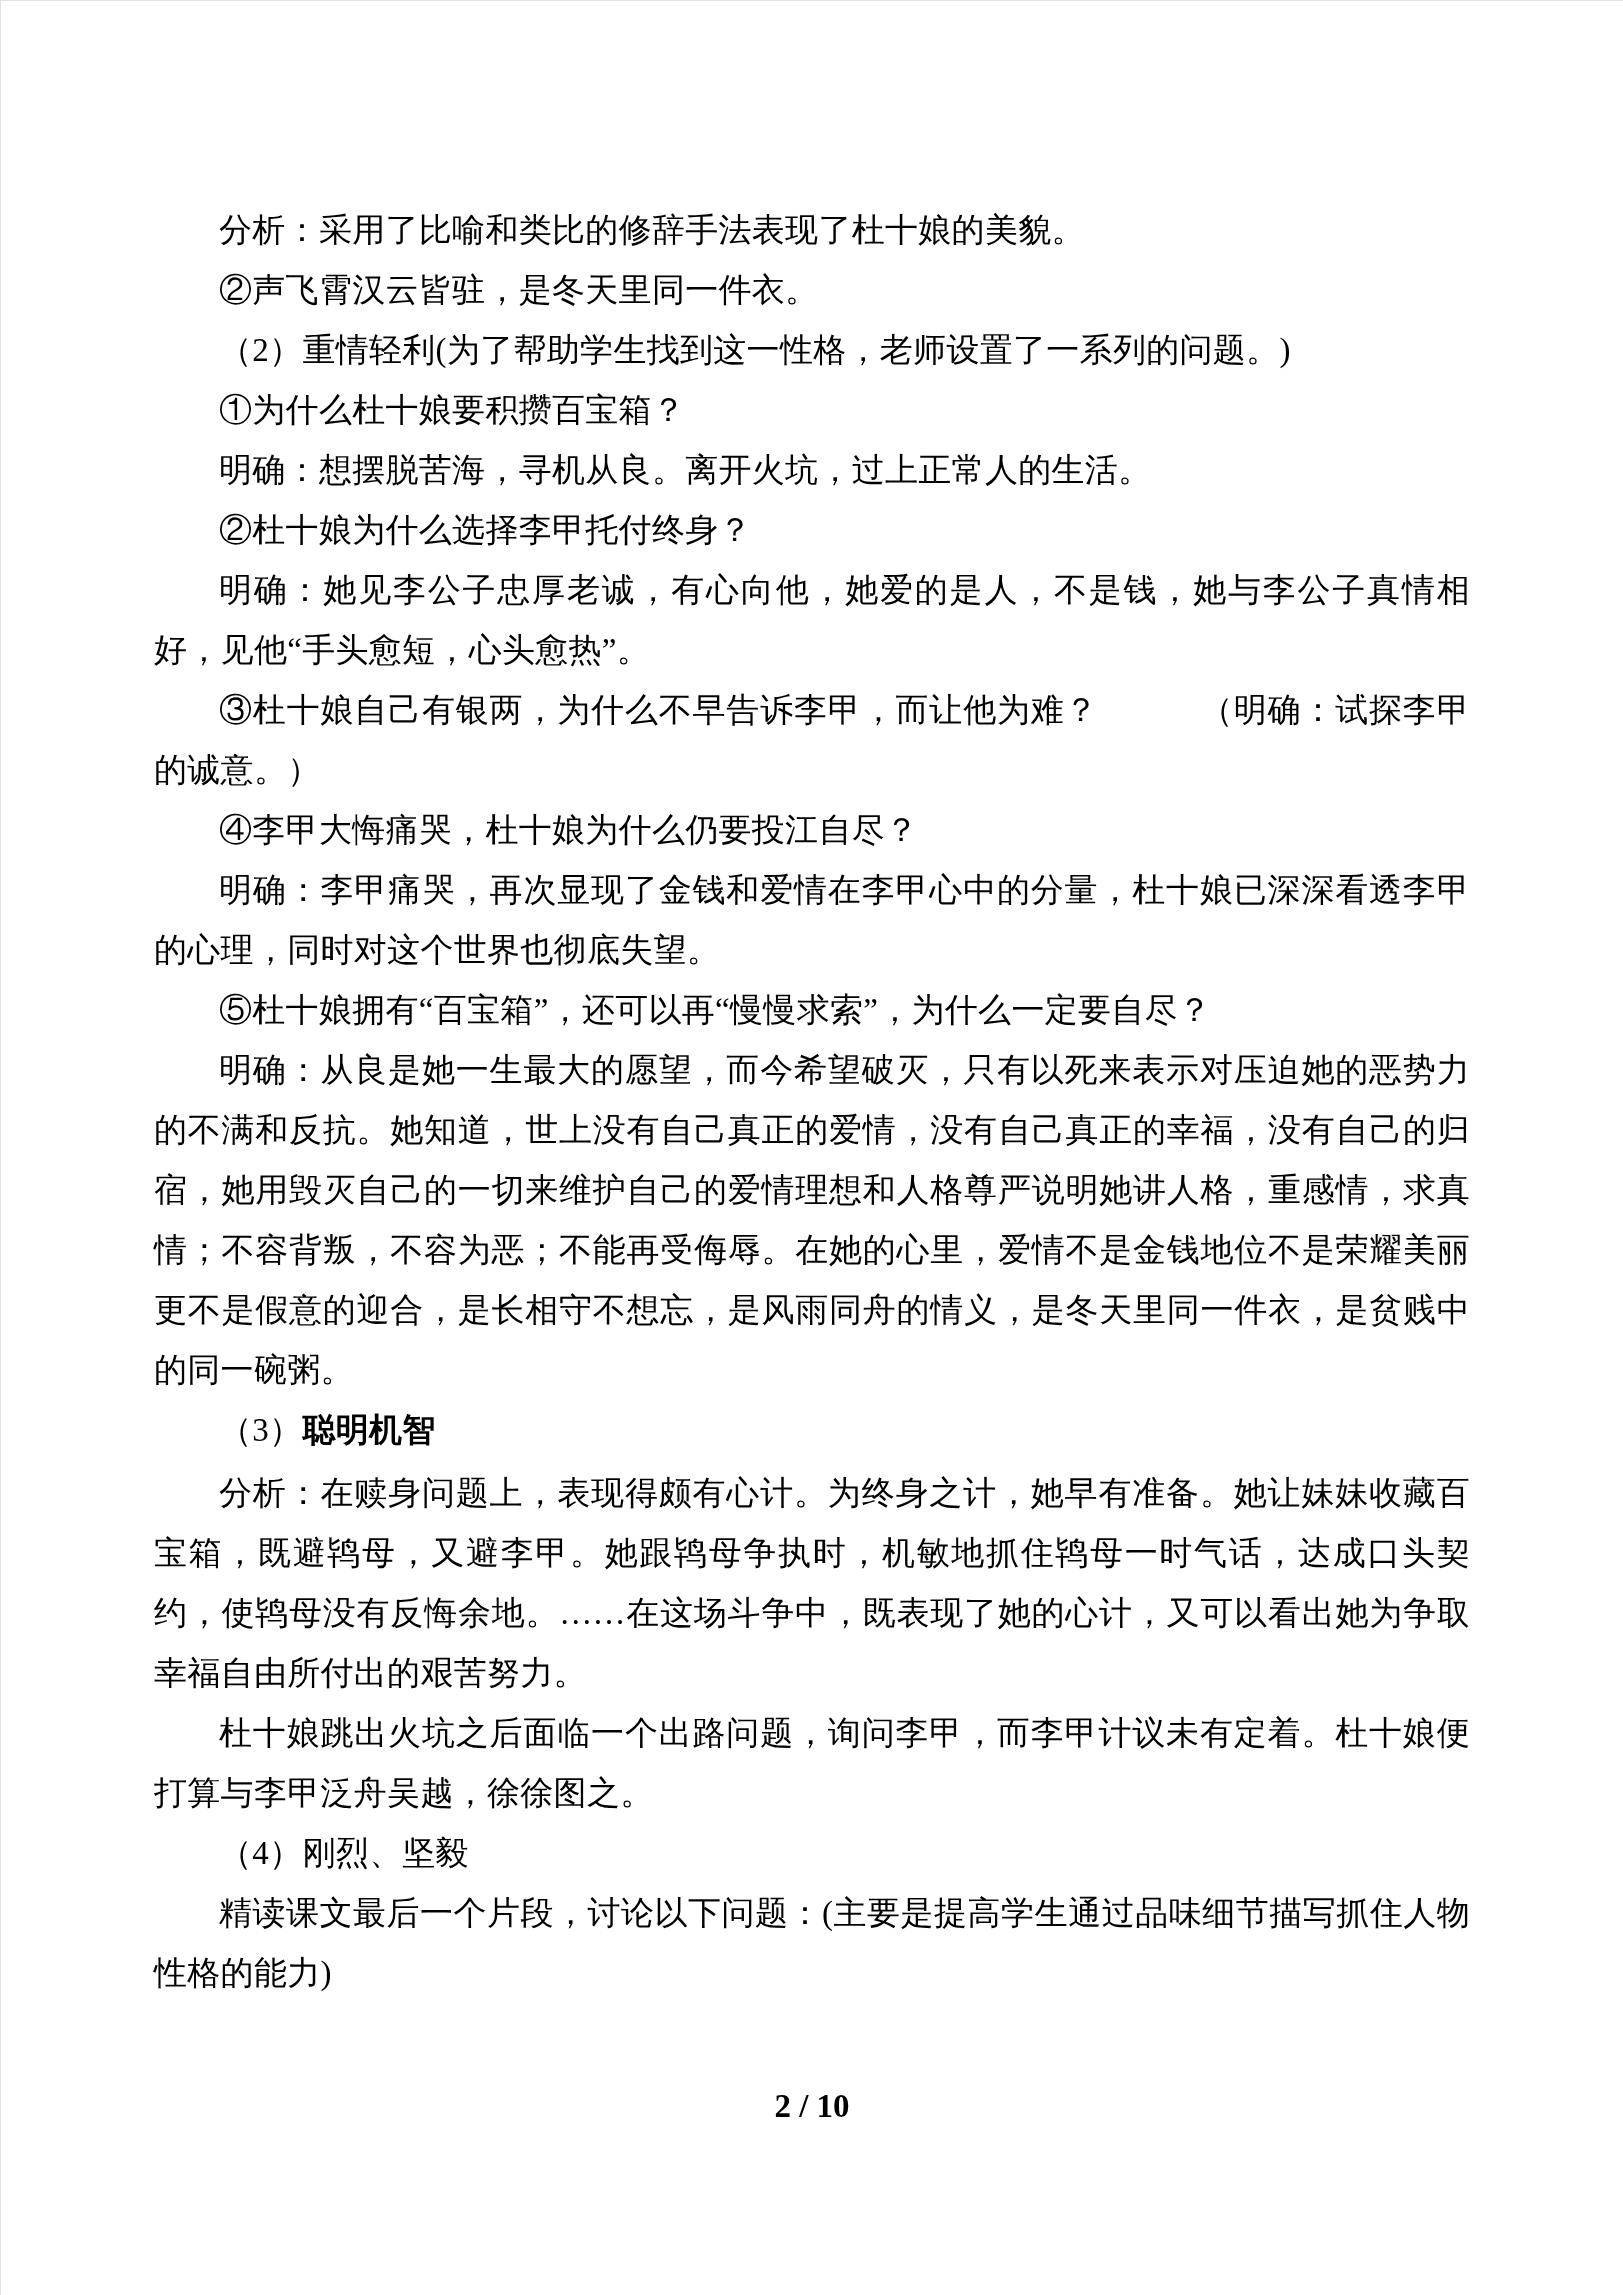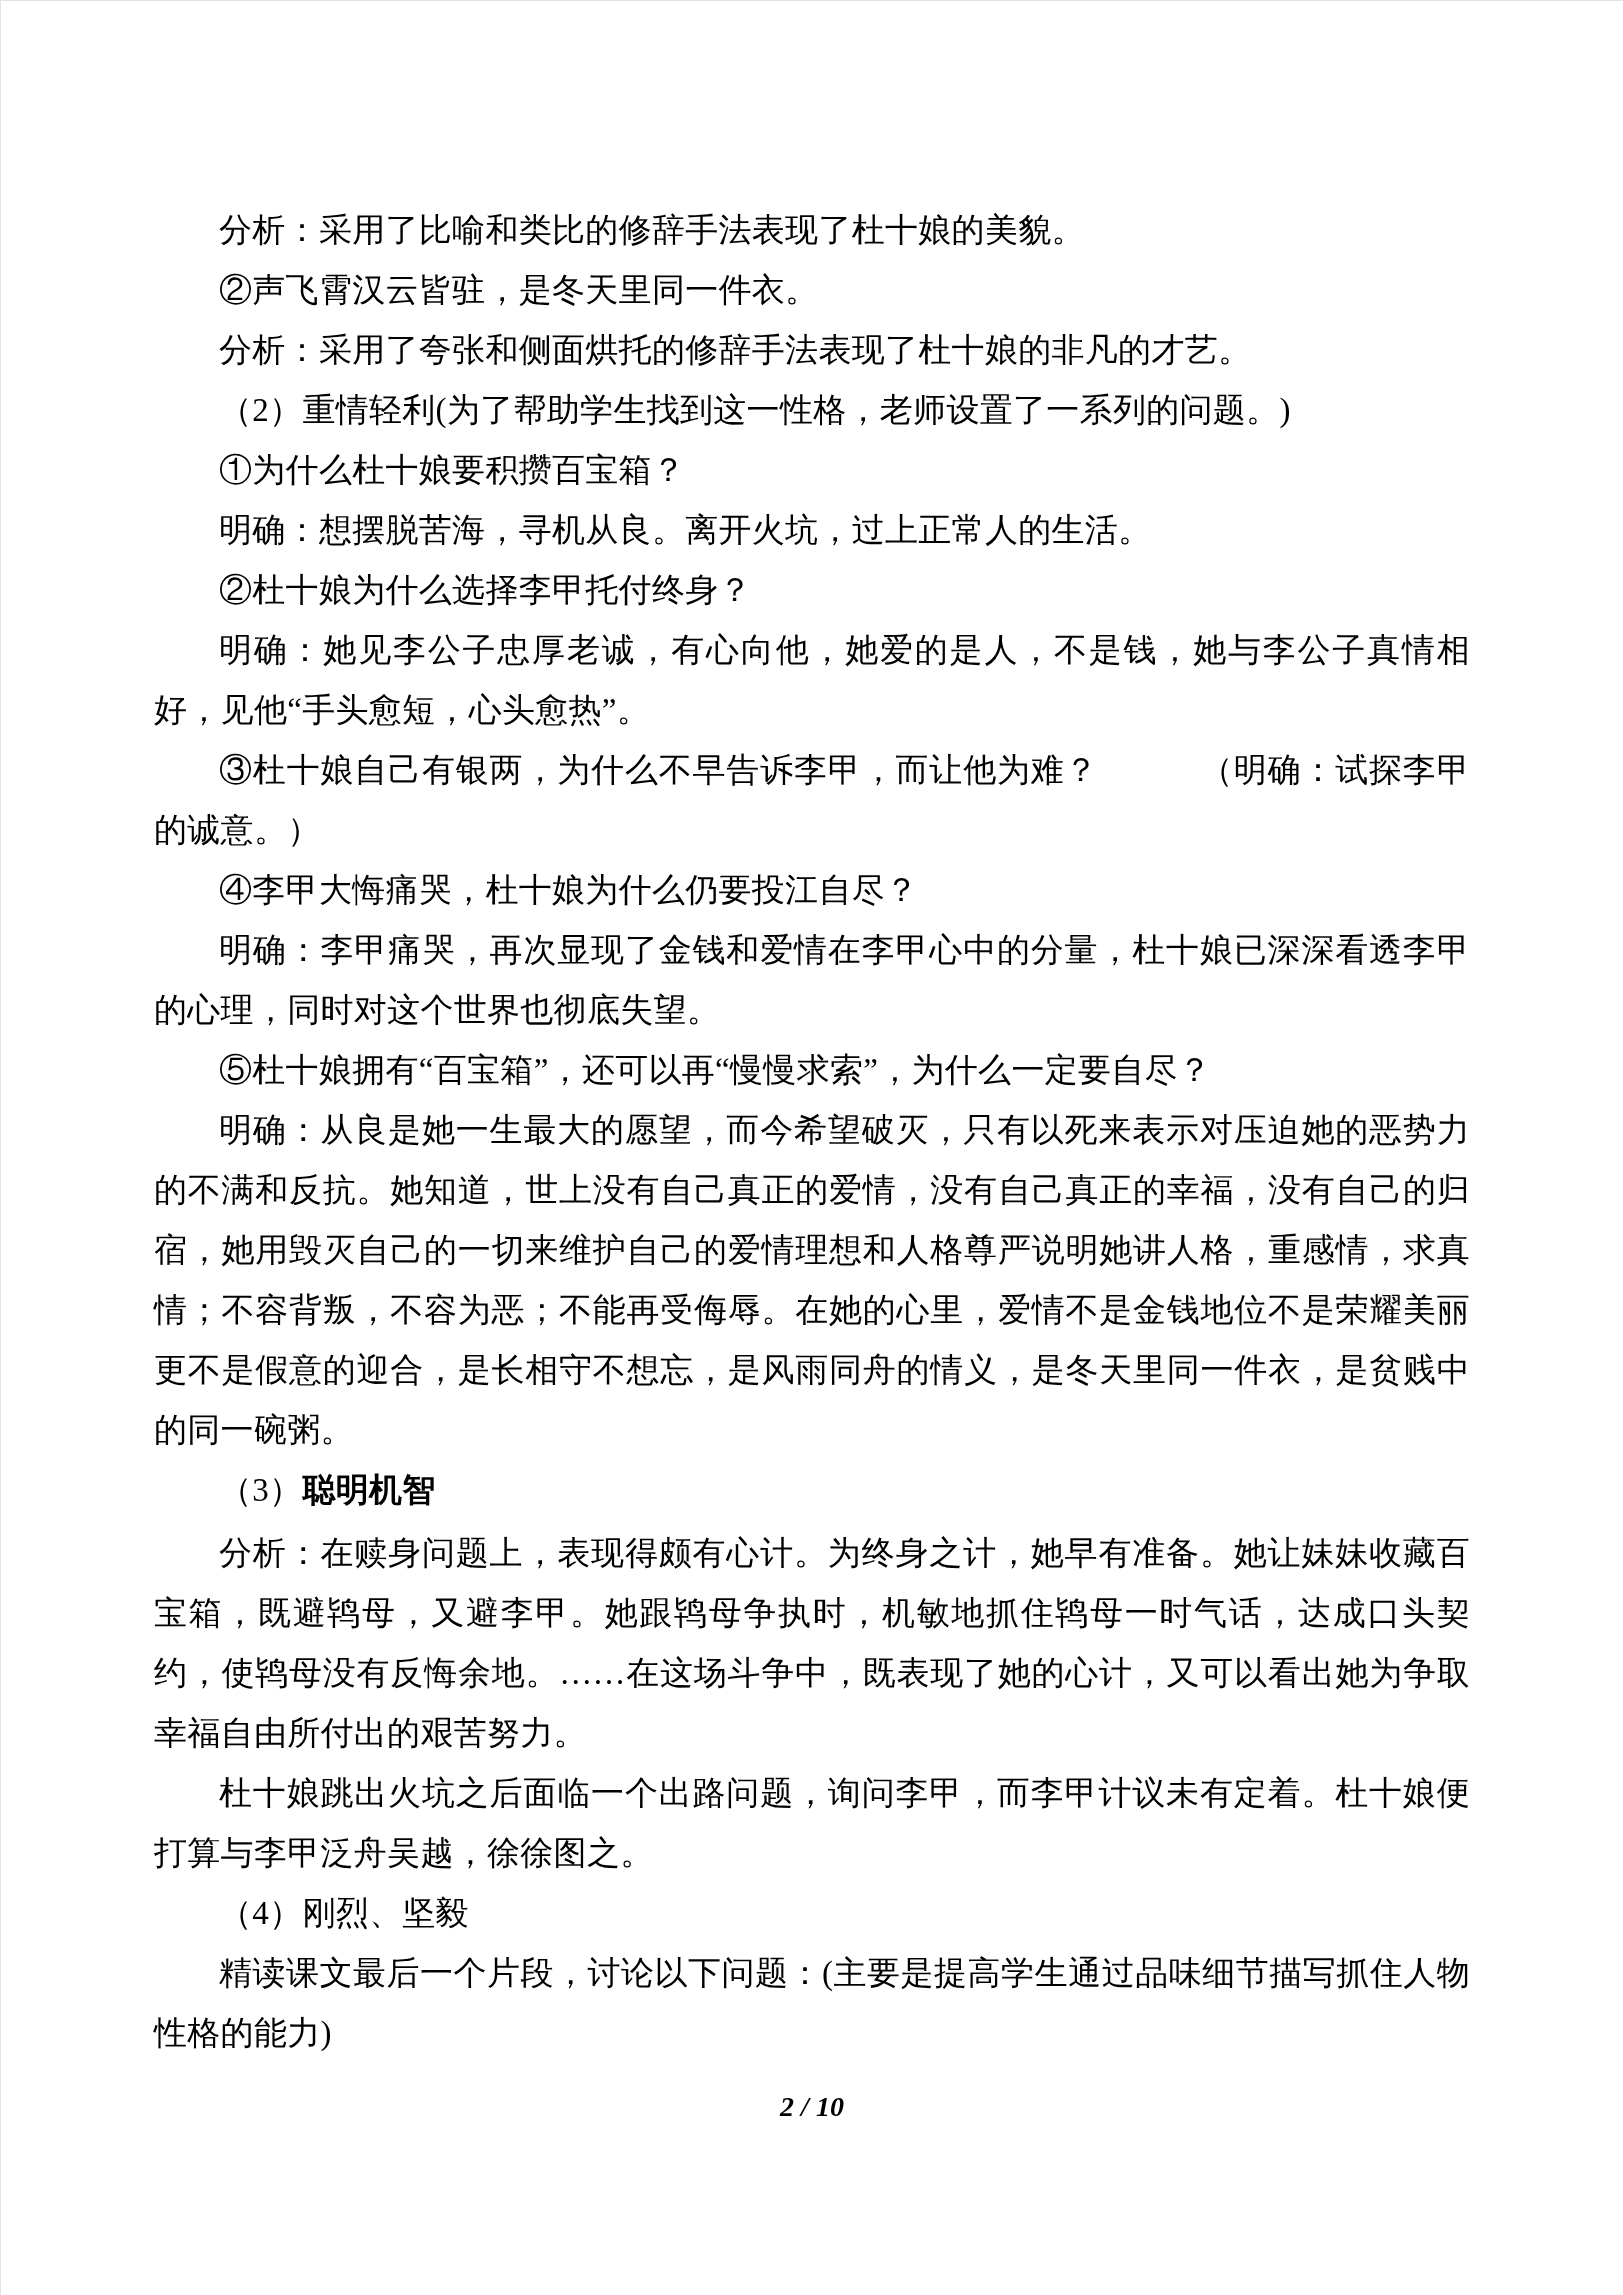--- a/index.html
+++ b/index.html
@@ -36,34 +36,32 @@
   .content p strong {
     font-weight: bold;
     font-family: Liberation Mono, monospace;
   }
   .footer {
     position: absolute;
     bottom: 172px;
     left: 0;
     width: 100%;
     text-align: center;
-    font-size: 28px;
+    font-size: 33px;
     font-weight: bold;
     line-height: 33px;
-    font-style: italic;
   }
 </style>
 </head>
 <body>
 
 <div class="page">
   <div class="content">
     <p>分析：采用了比喻和类比的修辞手法表现了杜十娘的美貌。</p>
     <p>②声飞霄汉云皆驻，是冬天里同一件衣。</p>
-    <p>分析：采用了夸张和侧面烘托的修辞手法表现了杜十娘的非凡的才艺。</p>
     <p>（2）重情轻利(为了帮助学生找到这一性格，老师设置了一系列的问题。)</p>
     <p>①为什么杜十娘要积攒百宝箱？</p>
     <p>明确：想摆脱苦海，寻机从良。离开火坑，过上正常人的生活。</p>
     <p>②杜十娘为什么选择李甲托付终身？</p>
     <p>明确：她见李公子忠厚老诚，有心向他，她爱的是人，不是钱，她与李公子真情相好，见他“手头愈短，心头愈热”。</p>
     <p>③杜十娘自己有银两，为什么不早告诉李甲，而让他为难？　　　（明确：试探李甲的诚意。）</p>
     <p>④李甲大悔痛哭，杜十娘为什么仍要投江自尽？</p>
     <p>明确：李甲痛哭，再次显现了金钱和爱情在李甲心中的分量，杜十娘已深深看透李甲的心理，同时对这个世界也彻底失望。</p>
     <p>⑤杜十娘拥有“百宝箱”，还可以再“慢慢求索”，为什么一定要自尽？</p>
     <p>明确：从良是她一生最大的愿望，而今希望破灭，只有以死来表示对压迫她的恶势力的不满和反抗。她知道，世上没有自己真正的爱情，没有自己真正的幸福，没有自己的归宿，她用毁灭自己的一切来维护自己的爱情理想和人格尊严说明她讲人格，重感情，求真情；不容背叛，不容为恶；不能再受侮辱。在她的心里，爱情不是金钱地位不是荣耀美丽更不是假意的迎合，是长相守不想忘，是风雨同舟的情义，是冬天里同一件衣，是贫贱中的同一碗粥。</p>

